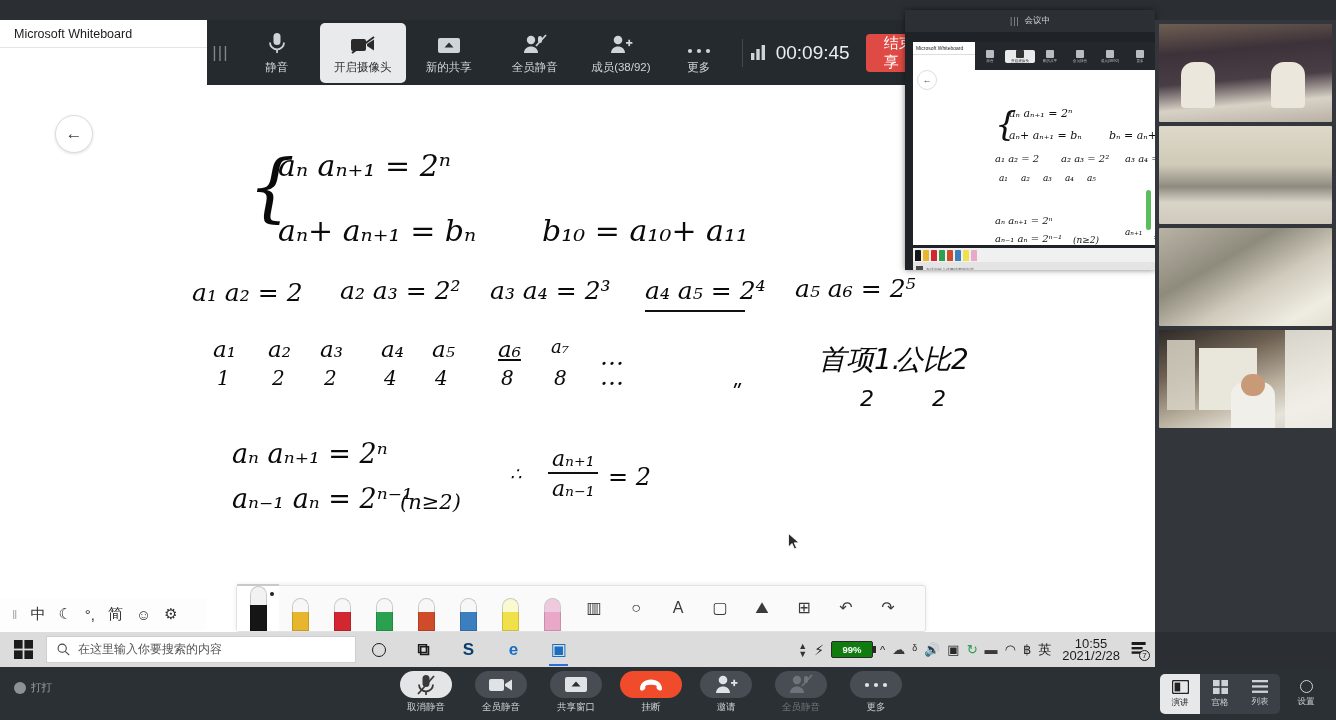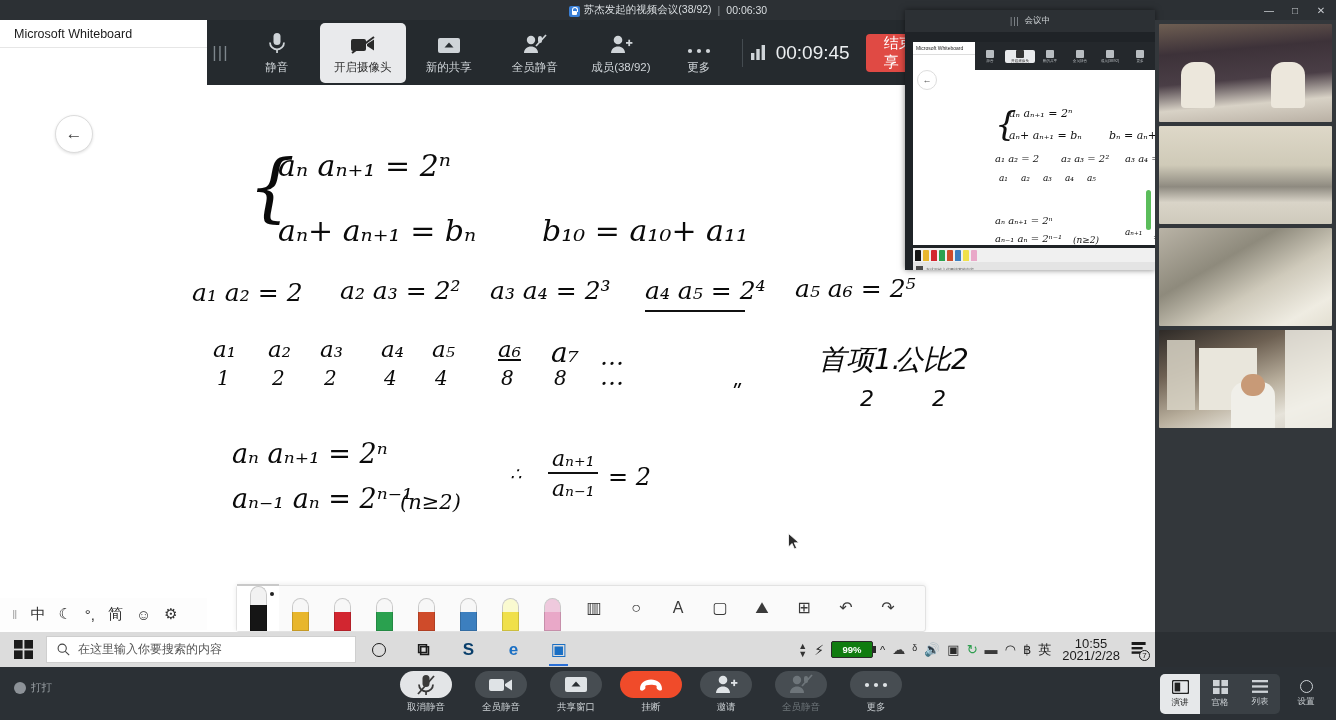--- a/index.html
+++ b/index.html
@@ -132,31 +132,20 @@
             justify-content:center; gap:3px; font-size:8.5px; color:#cdd2d6; }
   .mr-item.sel{ background:#e6e8ea; color:#222; }
   .mr-settings{ width:44px; height:40px; display:flex; flex-direction:column; align-items:center;
             justify-content:center; gap:3px; font-size:8.5px; color:#cdd2d6; margin-left:4px;}
 </style>
 </head>
 <body>
 
 <div id="root">
 
-  <div class="titlebar">
-    <span class="lock"></span>
-    <span>苏杰发起的视频会议(38/92)</span>
-    <span style="margin:0 6px;color:#878d92">|</span>
-    <span>00:06:30</span>
-    <div class="winbtns">
-      <span>—</span>
-      <span>□</span>
-      <span class="close">✕</span>
-    </div>
-  </div>
 
   <div class="wb">
     <div class="wb-title">Microsoft Whiteboard</div>
     <div class="wb-backbtn">←</div>
     <div class="wb-canvas" id="wb-canvas">
       <svg class="cursor-arrow" viewBox="0 0 12 18">
         <path d="M0.5,0.5 L0.5,14 L4,10.5 L6.5,16 L8.6,15 L6.2,9.8 L11,9.8 Z" fill="#2b2b2b" stroke="#fff" stroke-width="0.8"></path>
       </svg>
     <div class="ink" style="left: 248px; top: 96px; font-size: 74px;">{</div>
         <div class="ink" style="left: 278px; top: 100px; font-size: 30px;">aₙ aₙ₊₁ = 2ⁿ</div>
@@ -166,21 +155,21 @@
         <div class="ink" style="left: 340px; top: 228px; font-size: 25px;">a₂ a₃ = 2²</div>
         <div class="ink" style="left: 490px; top: 228px; font-size: 25px;">a₃ a₄ = 2³</div>
         <div class="ink" style="left: 645px; top: 228px; font-size: 25px;">a₄ a₅ = 2⁴</div>
         <div class="ink" style="left: 795px; top: 226px; font-size: 25px;">a₅ a₆ = 2⁵</div>
         <div class="ink" style="left: 213px; top: 288px; font-size: 23px;">a₁</div>
         <div class="ink" style="left: 268px; top: 288px; font-size: 23px;">a₂</div>
         <div class="ink" style="left: 320px; top: 288px; font-size: 23px;">a₃</div>
         <div class="ink" style="left: 381px; top: 288px; font-size: 23px;">a₄</div>
         <div class="ink" style="left: 432px; top: 288px; font-size: 23px;">a₅</div>
         <div class="ink" style="left: 498px; top: 288px; font-size: 23px; text-decoration: underline;">a₆</div>
-        <div class="ink" style="left: 551px; top: 288px; font-size: 28px;">a₇</div>
+        <div class="ink" style="left: 551px; top: 288px; font-size: 18px;">a₇</div>
         <div class="ink" style="left: 217px; top: 318px; font-size: 20px;">1</div>
         <div class="ink" style="left: 272px; top: 318px; font-size: 20px;">2</div>
         <div class="ink" style="left: 324px; top: 318px; font-size: 20px;">2</div>
         <div class="ink" style="left: 384px; top: 318px; font-size: 20px;">4</div>
         <div class="ink" style="left: 435px; top: 318px; font-size: 20px;">4</div>
         <div class="ink" style="left: 501px; top: 318px; font-size: 20px;">8</div>
         <div class="ink" style="left: 554px; top: 318px; font-size: 20px;">8</div>
         <div class="ink" style="left: 600px; top: 295px; font-size: 24px;">…</div>
         <div class="ink" style="left: 600px; top: 315px; font-size: 24px;">…</div>
         <div class="ink" style="left: 232px; top: 390px; font-size: 27px;">aₙ aₙ₊₁ = 2ⁿ</div>

